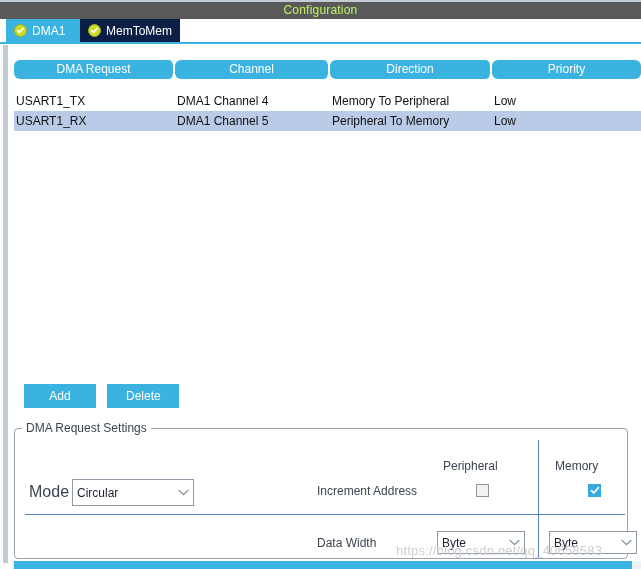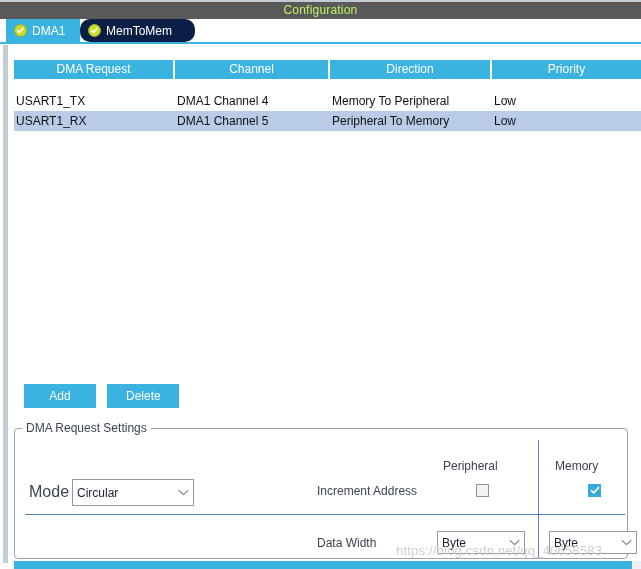--- a/index.html
+++ b/index.html
@@ -64,22 +64,21 @@
   .tab.active {
     left: 6px;
     background: #3bb3e0;
     color: #ffffff;
     width: 74px;
   }
   .tab.inactive {
     left: 80px;
     background: #0b1f46;
     color: #ffffff;
-    width: 115px;
-    border-radius: 10px;
+    width: 100px;
   }
   .tab-icon {
     width: 13px; height: 13px;
     border-radius: 50%;
     background: #cddd2e;
     border: 1px solid #9fae1e;
     box-sizing: border-box;
     display: flex;
     align-items: center;
     justify-content: center;
@@ -116,20 +115,21 @@
   .th {
     background: #3bb3e0;
     color: #ffffff;
     font-size: 12px;
     line-height: 19px;
     text-align: center;
     border-right: 2px solid #ffffff;
     box-sizing: border-box;
     overflow: hidden;
     white-space: nowrap;
+    border-radius: 6px;
   }
   .th:last-child { border-right: none; }
   .col0 { width: 161px; }
   .col1 { width: 155px; }
   .col2 { width: 162px; }
   .col3 { width: 149px; }
 
   .tbody { margin-top: 12px; }
   .tr {
     display: flex;

